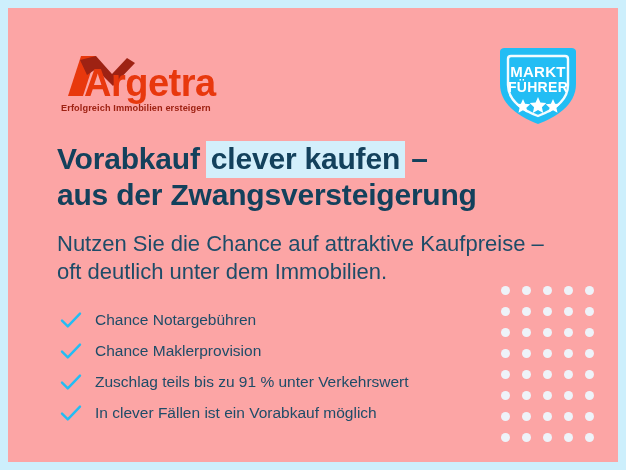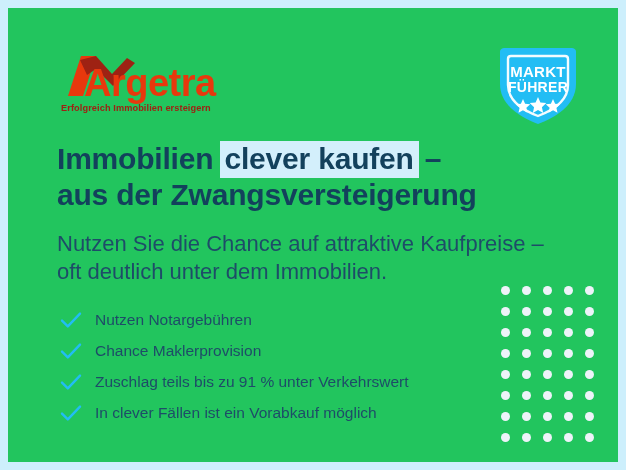--- a/index.html
+++ b/index.html
@@ -11,21 +11,21 @@
   }
   #stage {
     position:relative;
     width:626px; height:470px;
     background:#cdeffc;
     padding:8px;
   }
   #card {
     position:relative;
     width:610px; height:454px;
-    background:#22c55e;
+    background:#fca5a5;
     overflow:hidden;
   }
 
   
   #dot-grid {
     position:absolute;
     right:18px; bottom:14px;
     display:grid;
     grid-template-columns:repeat(5, 21px);
     grid-template-rows:repeat(8, 21px);
@@ -184,38 +184,38 @@
       <g fill="#ffffff">
         <polygon points="31,59 33.1,63.7 38.2,64.3 34.4,67.8 35.5,72.8 31,70.2 26.5,72.8 27.6,67.8 23.8,64.3 28.9,63.7"></polygon>
         <polygon points="46,57 48.4,62.4 54.3,63.1 49.9,67.2 51.2,73 46,70 40.8,73 42.1,67.2 37.7,63.1 43.6,62.4"></polygon>
         <polygon points="61,59 63.1,63.7 68.2,64.3 64.4,67.8 65.5,72.8 61,70.2 56.5,72.8 57.6,67.8 53.8,64.3 58.9,63.7"></polygon>
       </g>
     </svg>
   </div>
 
   <h1 id="headline">
     <span class="ln">
-      <span>Immobilien </span><span class="hl">clever kaufen</span><span> –</span>
+      <span>Vorabkauf </span><span class="hl">clever kaufen</span><span> –</span>
     </span>
     <span class="ln">aus der Zwangsversteigerung</span>
   </h1>
 
   <p id="subheading">
     <span class="ln">Nutzen Sie die Chance auf attraktive Kaufpreise –</span>
     <span class="ln">oft deutlich unter dem Immobilien.</span>
   </p>
 
   <ul id="checklist">
         <li>
           <span class="tick">
             <svg width="26" height="26" viewBox="0 0 26 26" xmlns="http://www.w3.org/2000/svg">
               <path d="M4 13.6 L9.8 19.4 L22 6.6" fill="none" stroke="#22bdf4" stroke-width="2.4" stroke-linecap="round" stroke-linejoin="round"></path>
             </svg>
           </span>
-          <span class="txt">Nutzen Notargebühren</span>
+          <span class="txt">Chance Notargebühren</span>
         </li>
         <li>
           <span class="tick">
             <svg width="26" height="26" viewBox="0 0 26 26" xmlns="http://www.w3.org/2000/svg">
               <path d="M4 13.6 L9.8 19.4 L22 6.6" fill="none" stroke="#22bdf4" stroke-width="2.4" stroke-linecap="round" stroke-linejoin="round"></path>
             </svg>
           </span>
           <span class="txt">Chance Maklerprovision</span>
         </li>
         <li>

